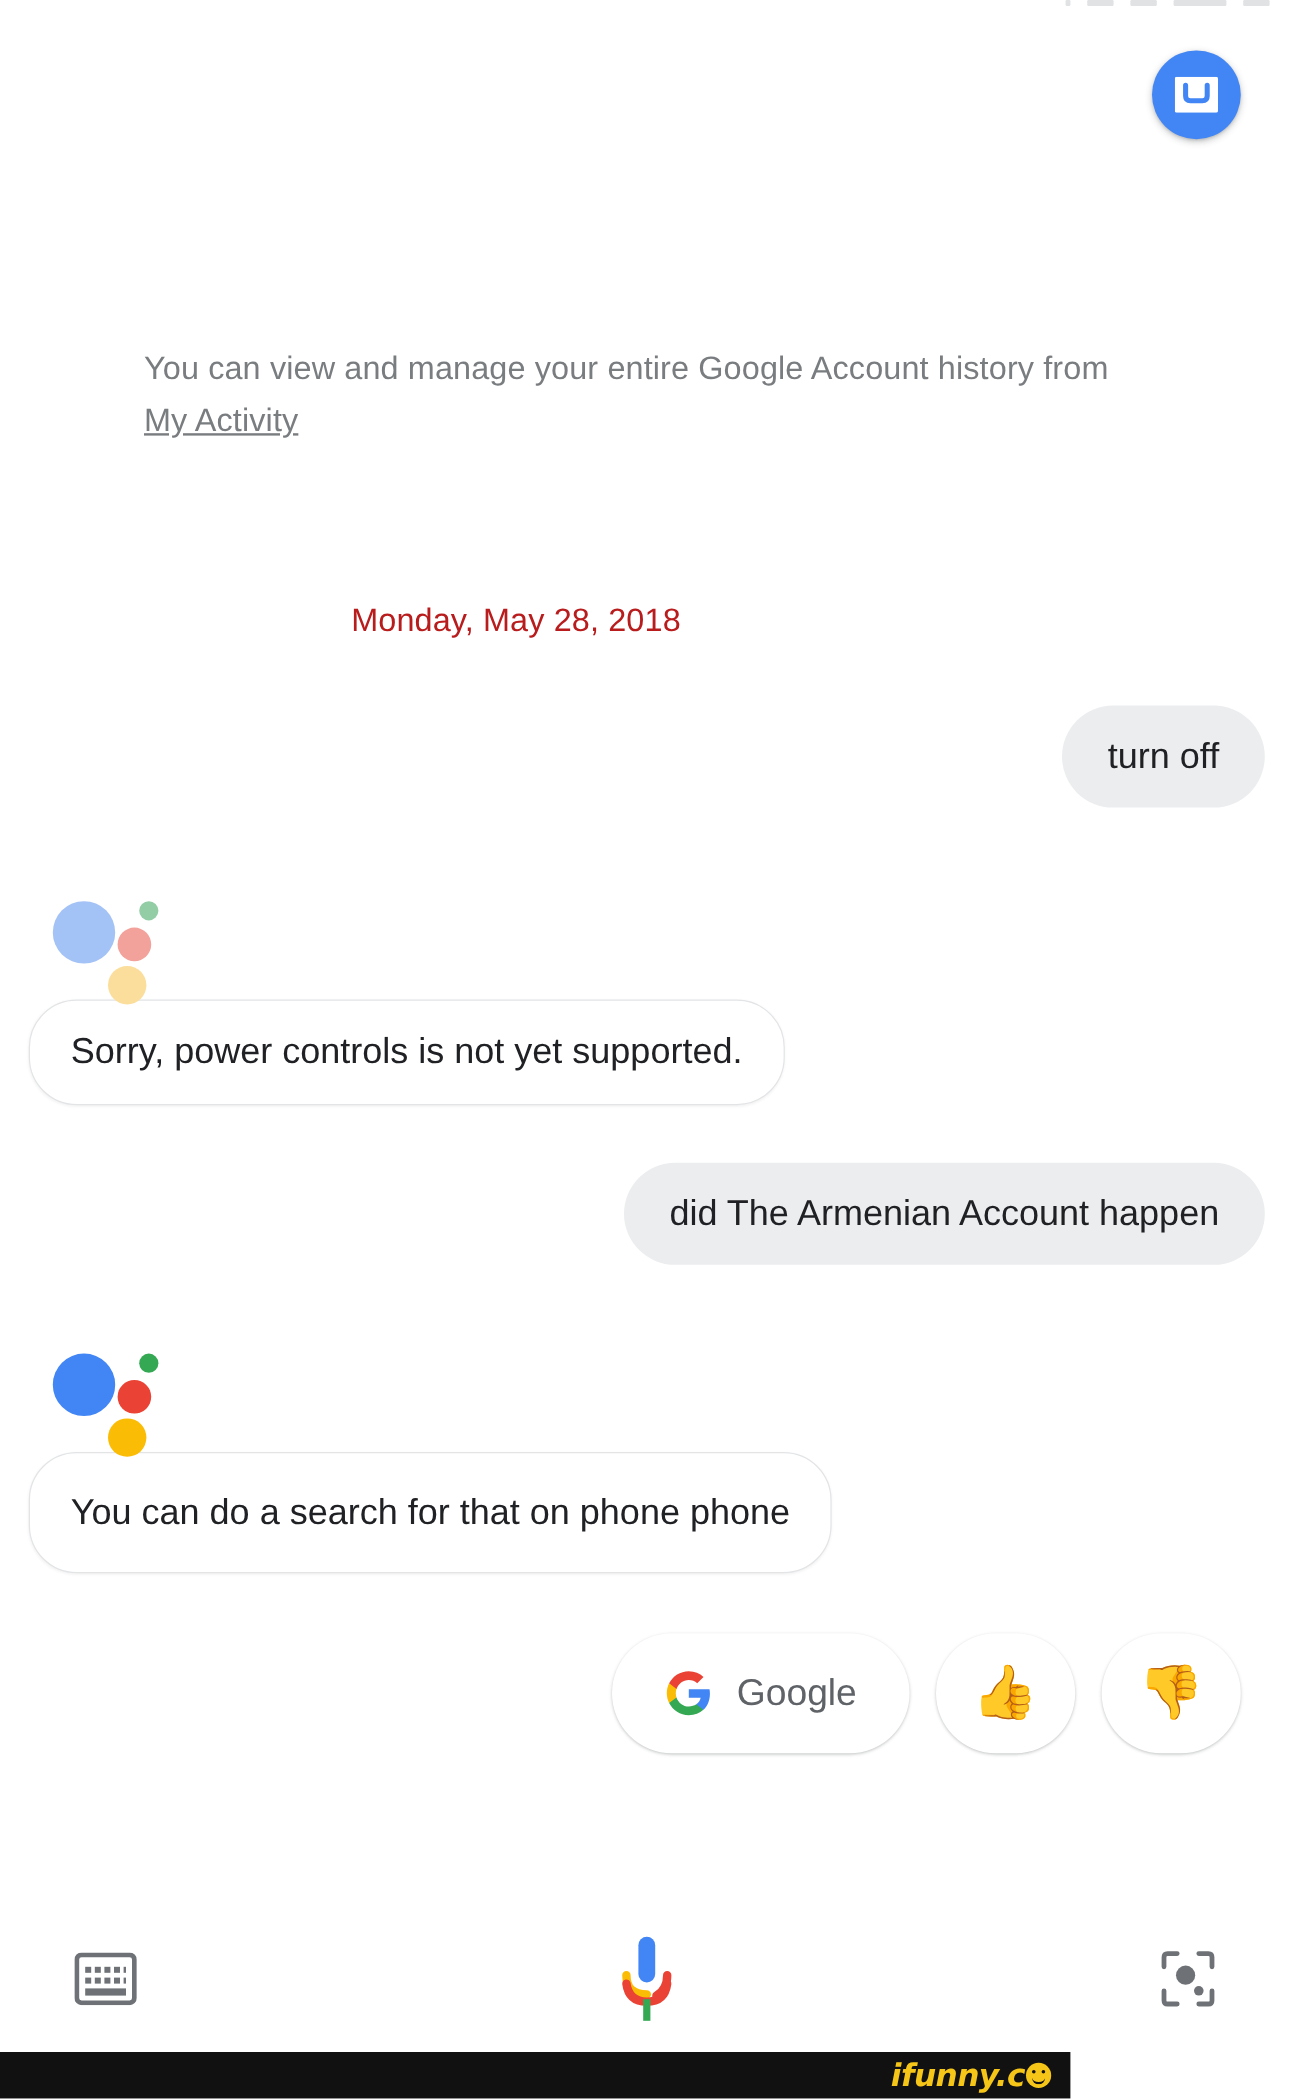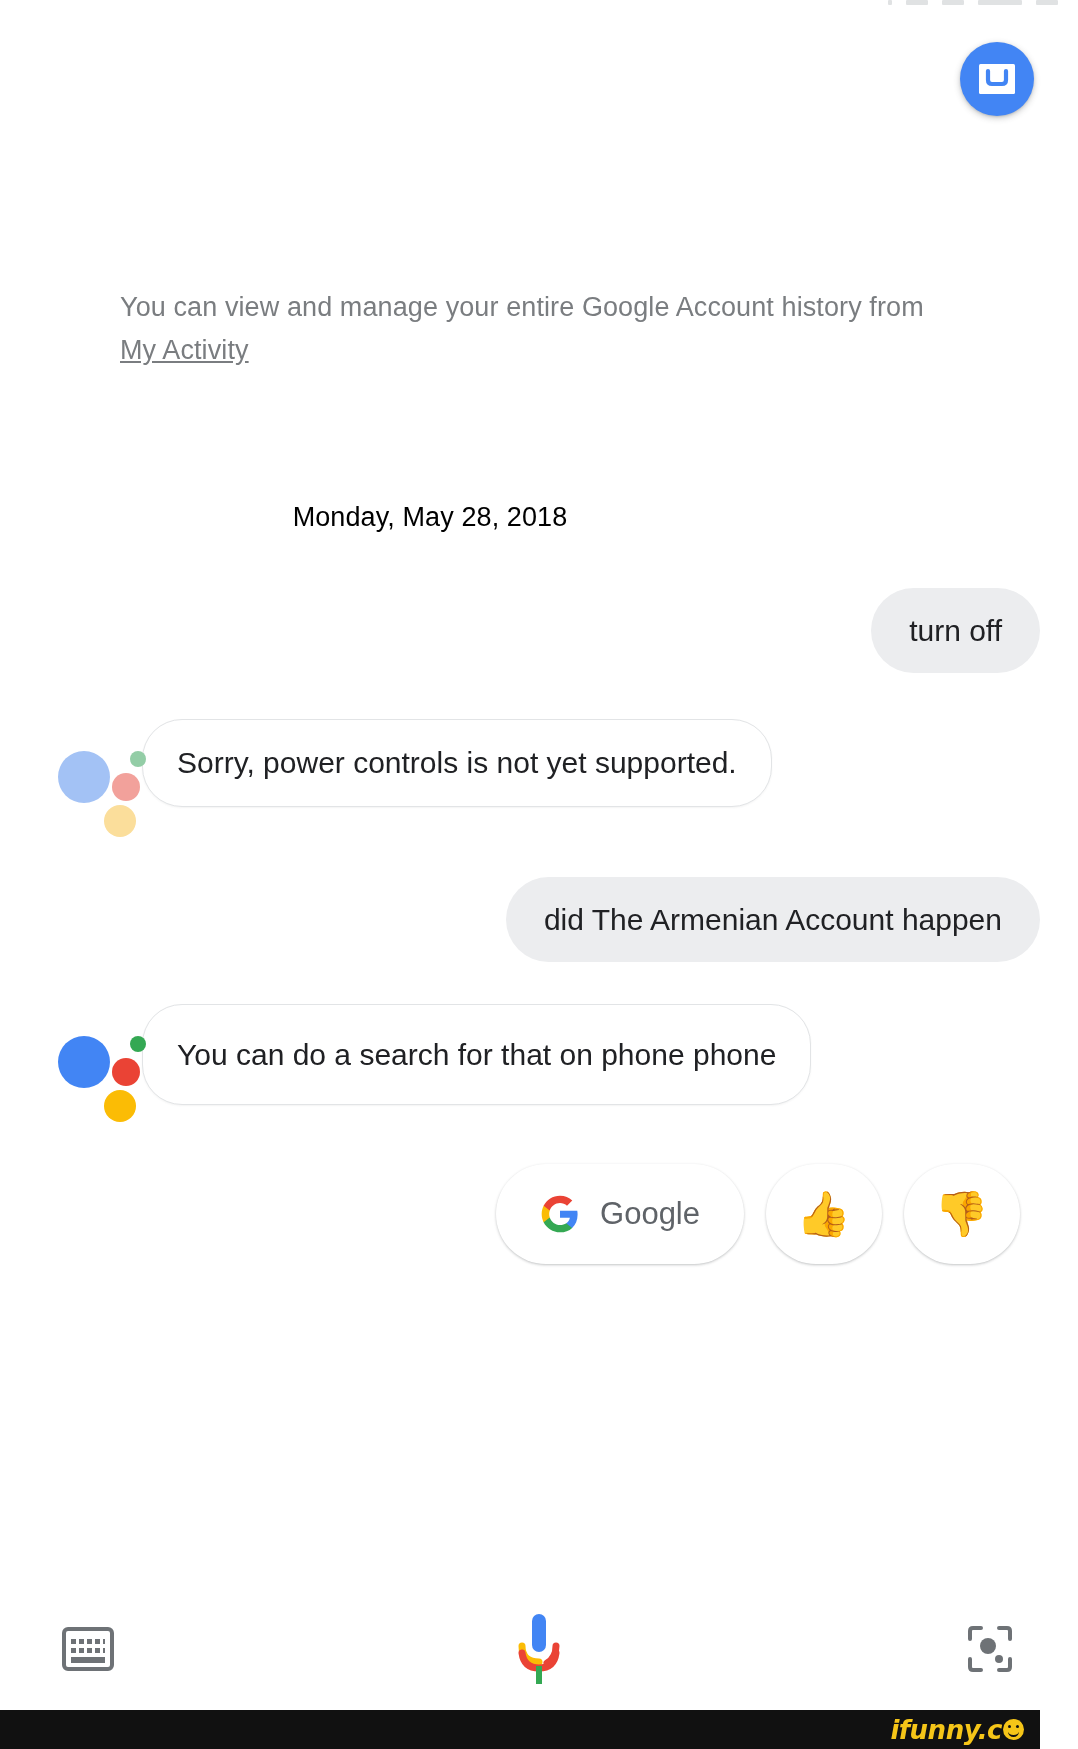--- a/index.html
+++ b/index.html
@@ -78,36 +78,36 @@
   }
 
   
   .date-divider {
     position: absolute;
     top: 502px;
     left: 0;
     width: 860px;
     text-align: center;
     font-size: 27px;
-    color: #000000;
+    color: #b91c1c;
     letter-spacing: .1px;
   }
 
   
   .convo {
     position: absolute;
     top: 588px;
     left: 0;
     width: 1078px;
-    padding: 0 38px;
+    padding: 0 24px;
   }
 
   .row { display: flex; width: 100%; }
   .row.user { justify-content: flex-end; }
-  .row.assistant { justify-content: flex-start; align-items: flex-start; }
+  .row.assistant { justify-content: flex-start; align-items: flex-start; flex-direction: column; }
 
   
   .bubble-user {
     background: #ECEDEF;
     color: #202124;
     font-size: 30px;
     line-height: 39px;
     padding: 23px 38px;
     border-radius: 44px;
     max-width: 700px;
@@ -199,21 +199,21 @@
     align-items: center;
     justify-content: center;
     cursor: pointer;
   }
 
   
   .watermark-strip {
     position: absolute;
     left: 0;
     bottom: 0;
-    width: 1040px;
+    width: 892px;
     height: 39px;
     background: #111111;
   }
   .watermark {
     position: absolute;
     right: 16px;
     top: 50%;
     transform: translateY(-50%);
     font-family: "DejaVu Sans", sans-serif;
     font-weight: bold;

